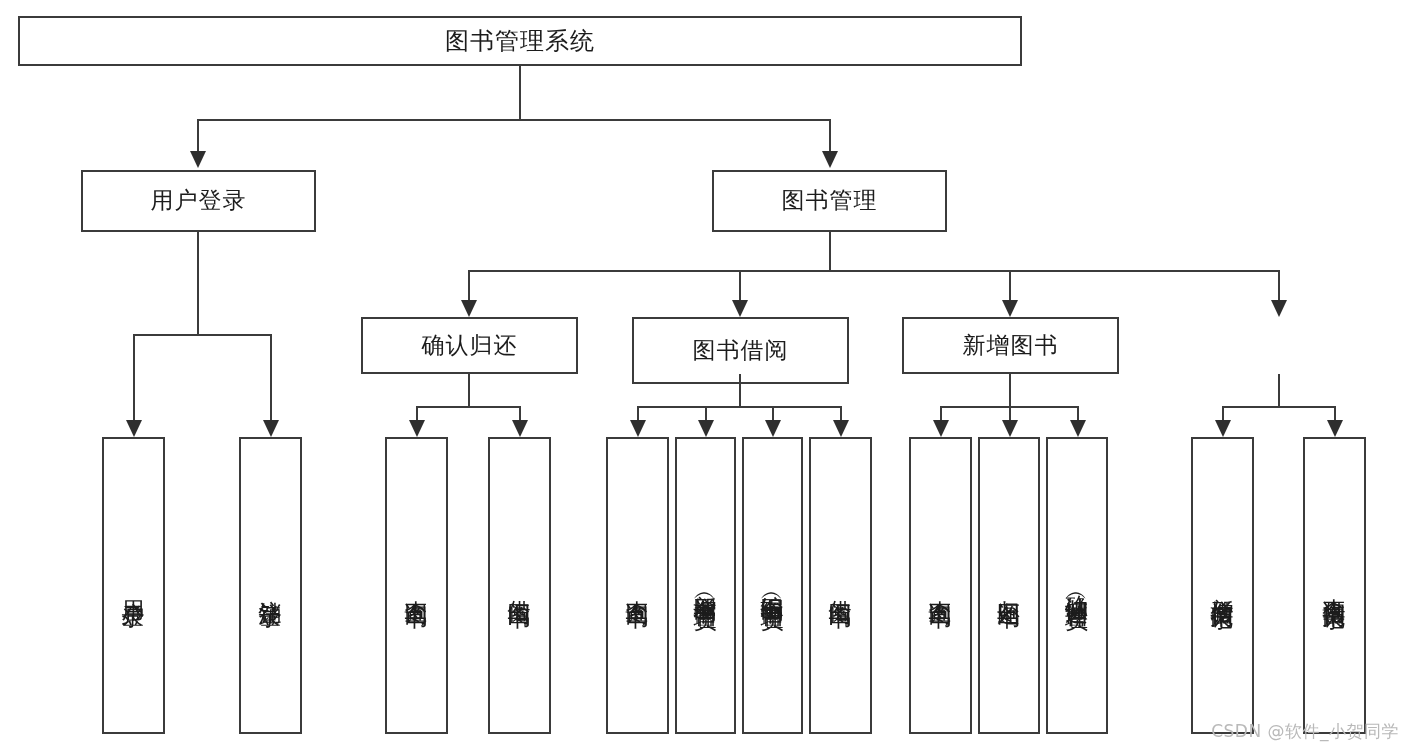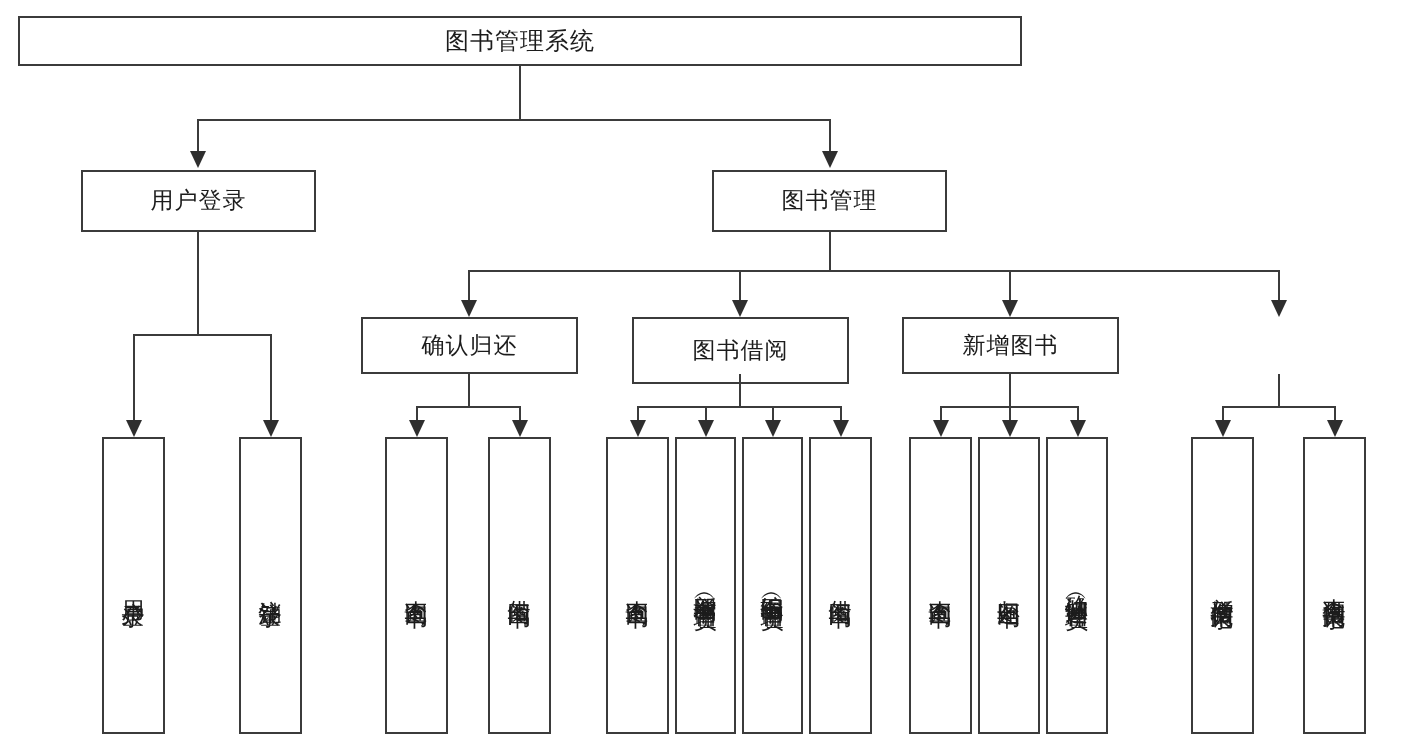--- a/index.html
+++ b/index.html
@@ -164,14 +164,15 @@
   <div class="node vertical" style="left:742px; top:437px; width:61px; height:297px;">编辑图书（管理员）</div>
   <div class="node vertical" style="left:809px; top:437px; width:63px; height:297px;">借阅图书</div>
 
   <div class="node vertical" style="left:909px; top:437px; width:63px; height:297px;">查询图书</div>
   <div class="node vertical" style="left:978px; top:437px; width:62px; height:297px;">归还图书</div>
   <div class="node vertical" style="left:1046px; top:437px; width:62px; height:297px;">确认归还（管理员）</div>
 
   <div class="node vertical" style="left:1191px; top:437px; width:63px; height:297px;">新增借阅记录</div>
   <div class="node vertical" style="left:1303px; top:437px; width:63px; height:297px;">查询借阅记录</div>
 
+  <div class="watermark">CSDN @软件_小贺同学</div>
 
 </div>
 
 </body></html>

